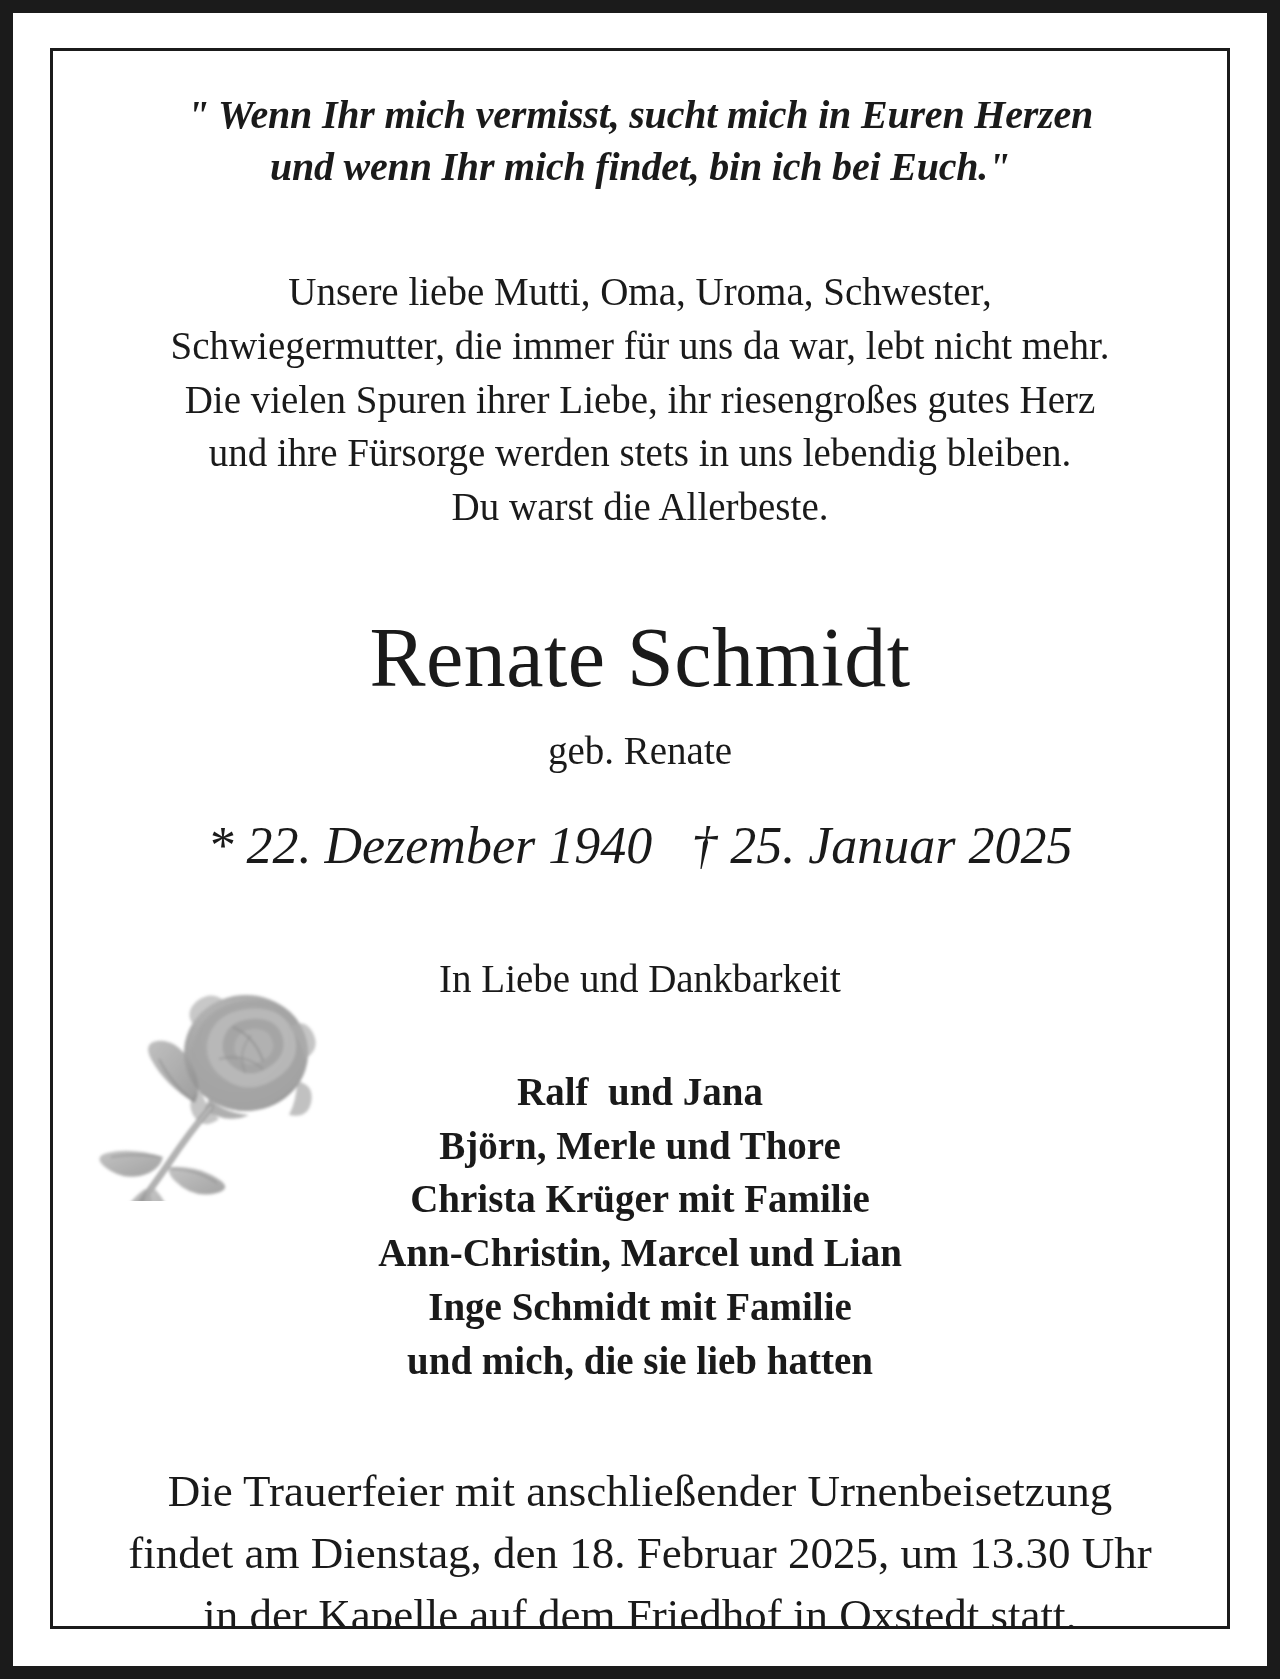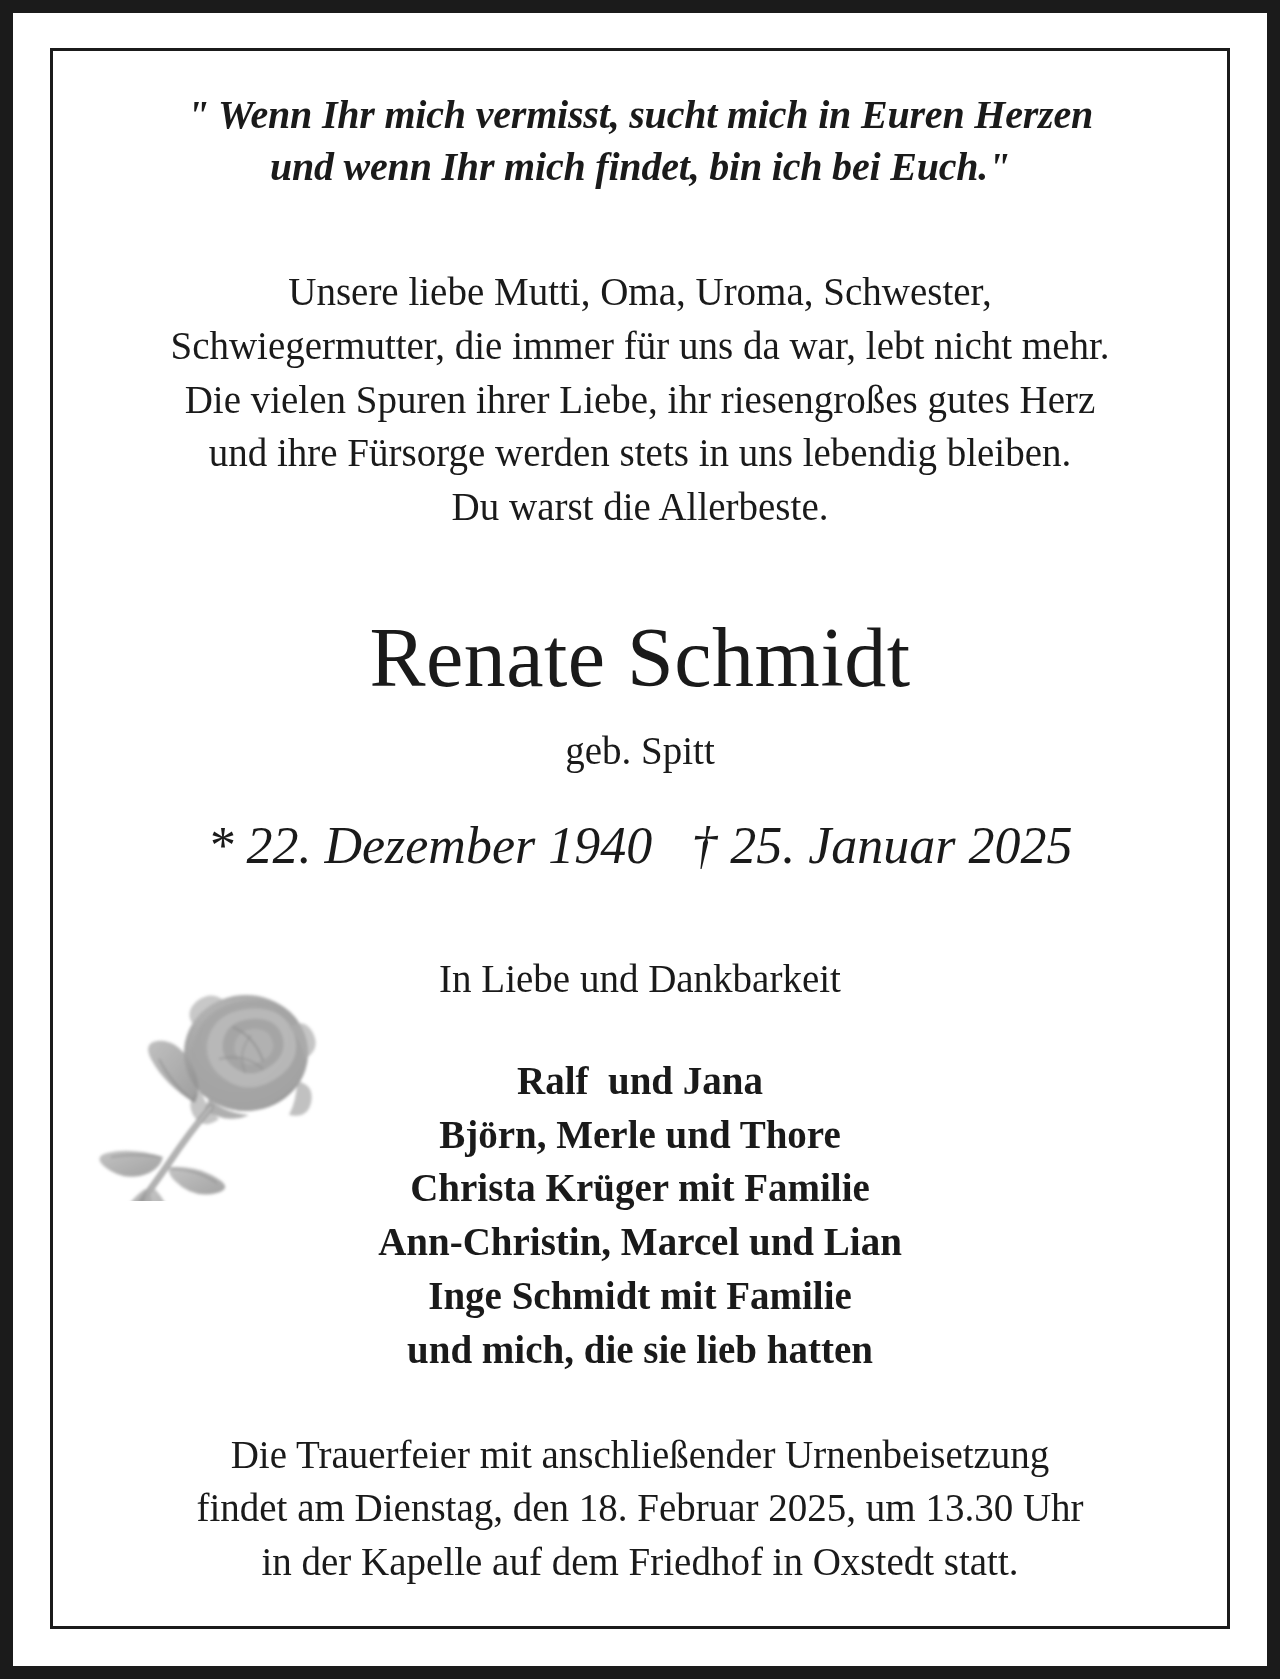--- a/index.html
+++ b/index.html
@@ -107,35 +107,35 @@
   
   .dedication {
     font-size: 39px;
     line-height: 1.2;
     margin: 7px;
   }
 
   
   .mourners {
     list-style: none;
-    margin: 0;
+    margin: 11px;
     padding: 0;
     font-weight: 700;
     font-size: 39px;
     line-height: 1.38;
   }
   .mourners li {
     white-space: pre;
   }
 
   
   .service {
-    font-size: 39px;
+    font-size: 45px;
     line-height: 1.38;
-    margin: 7px;
+    margin: 17px;
   }
 
   
   .rose {
     position: absolute;
     left: 30px;
     top: 880px;
     width: 250px;
     height: 270px;
     pointer-events: none;
@@ -154,21 +154,21 @@
         <div class="spacer-lg"></div>
 
         <p class="tribute">Unsere liebe Mutti, Oma, Uroma, Schwester,<br>Schwiegermutter, die immer für uns da war, lebt nicht mehr.<br>Die vielen Spuren ihrer Liebe, ihr riesengroßes gutes Herz<br>und ihre Fürsorge werden stets in uns lebendig bleiben.<br>Du warst die Allerbeste.</p>
 
         <div class="spacer-lg"></div>
 
         <h1 class="deceased-name">Renate Schmidt</h1>
 
         <div class="spacer-xs"></div>
 
-        <p class="maiden-name">geb. Spitt</p>
+        <p class="maiden-name">geb. Renate</p>
 
         <div class="spacer-sm"></div>
 
         <p class="life-dates">* 22. Dezember 1940   † 25. Januar 2025</p>
 
         <div class="spacer-lg"></div>
 
         <p class="dedication">In Liebe und Dankbarkeit</p>
 
         <div class="spacer-md"></div>

